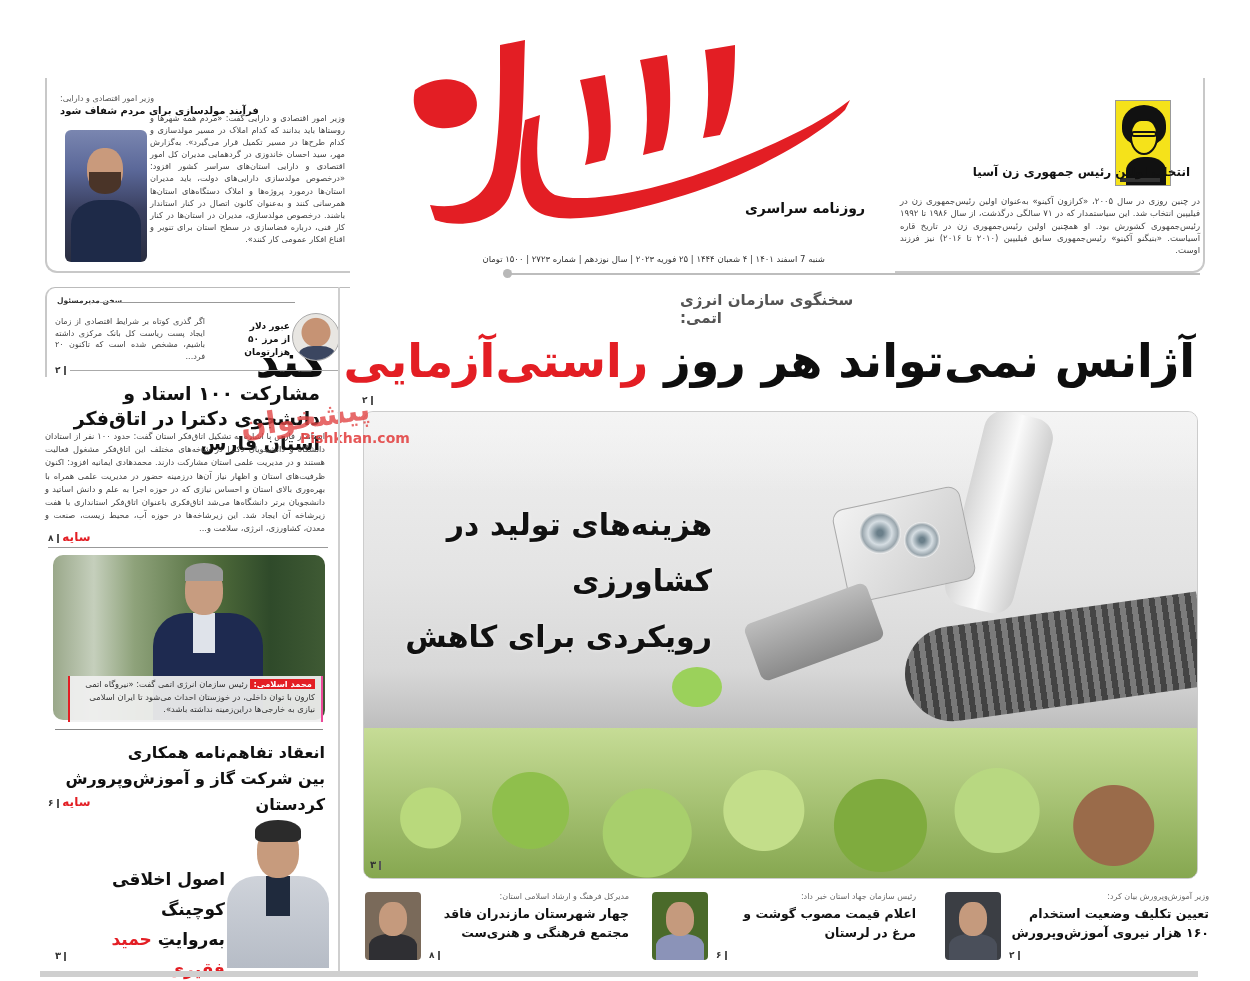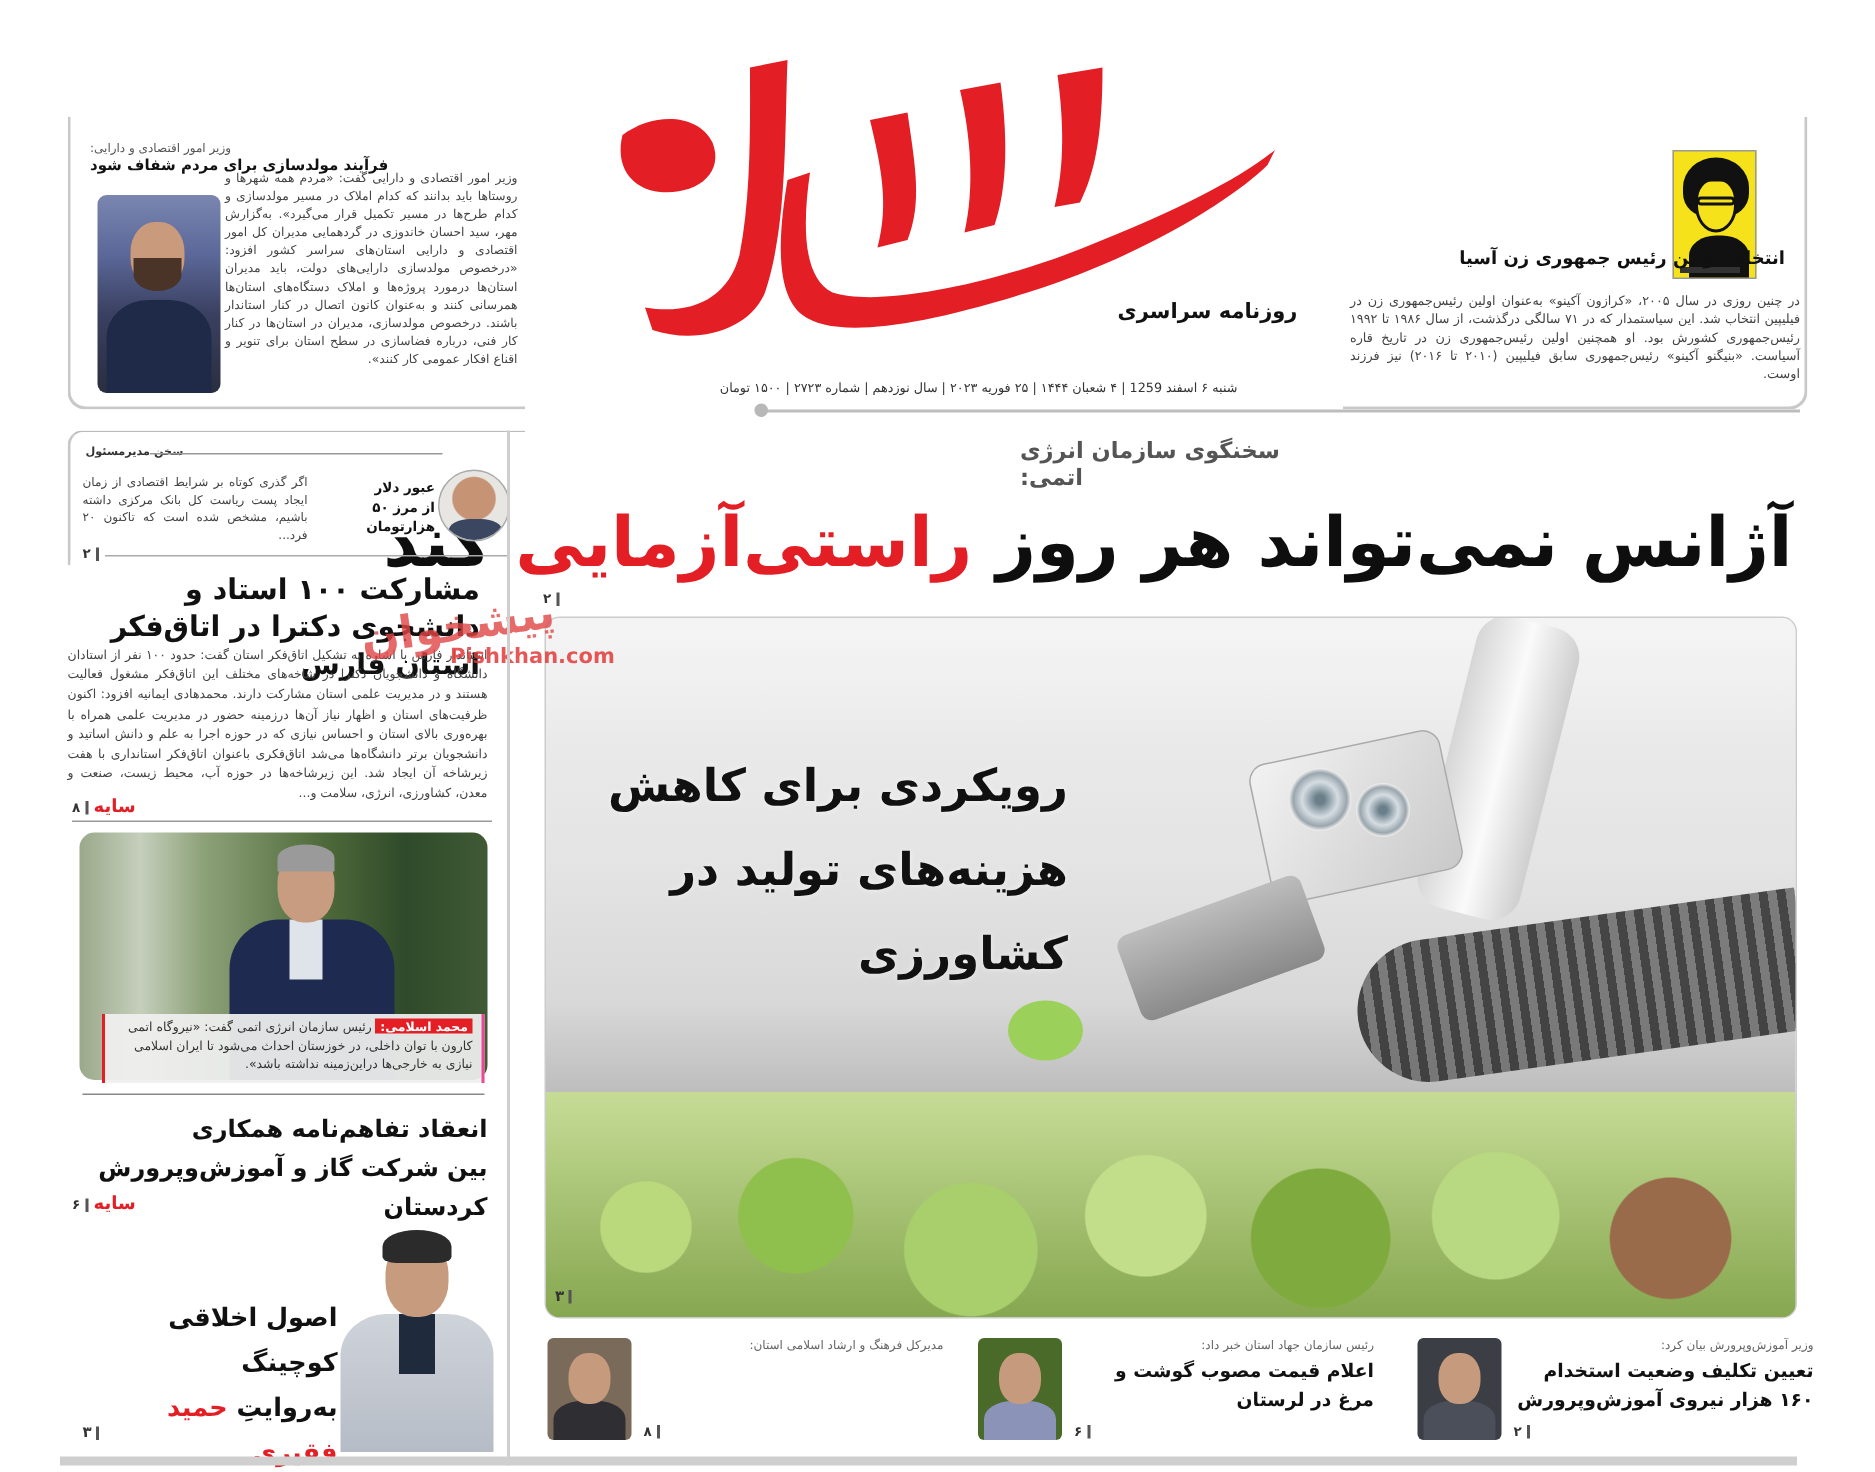--- a/index.html
+++ b/index.html
@@ -153,43 +153,43 @@
 
 <svg class="masthead-logo" viewBox="0 0 460 220">
   <path d="M440 90 C 420 110, 360 150, 280 175 C 200 200, 150 205, 130 190 C 110 175, 115 130, 120 100 L 135 95 C 130 130, 130 165, 150 175 C 180 185, 260 170, 330 140 C 380 120, 420 100, 445 80 Z" fill="#e31e24"></path>
   <path d="M95 25 L 120 20 C 118 70, 120 130, 105 175 C 95 200, 60 210, 30 200 L 25 185 C 55 190, 80 180, 88 150 C 96 110, 95 60, 95 25 Z" fill="#e31e24"></path>
   <path d="M175 60 L 200 55 C 205 90, 210 115, 200 140 L 180 145 C 188 115, 182 90, 175 60 Z" fill="#e31e24"></path>
   <path d="M235 40 L 262 35 C 268 80, 265 110, 258 130 L 238 135 C 245 105, 242 70, 235 40 Z" fill="#e31e24"></path>
   <path d="M300 30 L 330 25 C 330 70, 325 95, 315 115 L 298 118 C 305 90, 304 60, 300 30 Z" fill="#e31e24"></path>
   <path d="M10 70 C 30 55, 60 55, 70 75 C 78 95, 60 110, 35 108 C 15 106, 5 90, 10 70 Z" fill="#e31e24"></path>
 </svg>
 <div class="masthead-sub">روزنامه سراسری</div>
-<div class="dateline">شنبه ۶ اسفند 1259 | ۴ شعبان ۱۴۴۴ | ۲۵ فوریه ۲۰۲۳ | سال نوزدهم | شماره ۲۷۲۳ | ۱۵۰۰ تومان</div>
+<div class="dateline">شنبه 7 اسفند ۱۴۰۱ | ۴ شعبان ۱۴۴۴ | ۲۵ فوریه ۲۰۲۳ | سال نوزدهم | شماره ۲۷۲۳ | ۱۵۰۰ تومان</div>
 <div class="dateline-rule"></div>
 <div class="dateline-dot"></div>
 
 <div class="lead-kicker">سخنگوی سازمان انرژی اتمی:</div>
 <div class="lead-title"><span>آژانس نمی‌تواند هر روز </span><span class="red">راستی‌آزمایی</span><span> کند</span></div>
 <div class="abs page-ref" style="left:362px; top:395px;">۲</div>
 
 <div class="hero">
   <div class="blur1"></div>
   <div class="chain"></div>
   <div class="robot-arm"></div>
   <div class="robot-head"></div>
   <div class="lens1"></div>
   <div class="lens2"></div>
   <div class="gripper"></div>
   <div class="sprout"></div>
   <div class="lettuce"></div>
   <div class="page3 page-ref">۳</div>
 </div>
 <div class="hero-headline">
+  <div>هزینه‌های تولید در کشاورزی</div>
   <div>رویکردی برای کاهش</div>
-  <div>هزینه‌های تولید در کشاورزی</div>
 </div>
 
 <div class="editorial-box"></div>
 <div class="editorial-label">سخن مدیرمسئول</div>
 <div class="editorial-rule"></div>
 <div class="editorial-avatar">
     <div class="shirt"></div>
   </div>
 <div class="editorial-headline">
   <div>عبور دلار</div>
@@ -253,16 +253,17 @@
   <div class="kick">رئیس سازمان جهاد استان خبر داد:</div>
   <div class="ttl">اعلام قیمت مصوب گوشت و مرغ در لرستان</div>
   <div class="pg page-ref">۶</div>
 </div>
 <div class="b-item" style="left:365px;">
   <div class="thumb" style="background:#7a6a5a;">
       <div class="s" style="background:#2f2f33;"></div>
       <div class="h"></div>
     </div>
   <div class="kick">مدیرکل فرهنگ و ارشاد اسلامی استان:</div>
+  <div class="ttl">چهار شهرستان مازندران فاقد مجتمع فرهنگی و هنری‌ست</div>
   <div class="pg page-ref">۸</div>
 </div>
 
 <div class="bottom-rule"></div>
 
 </body></html>

